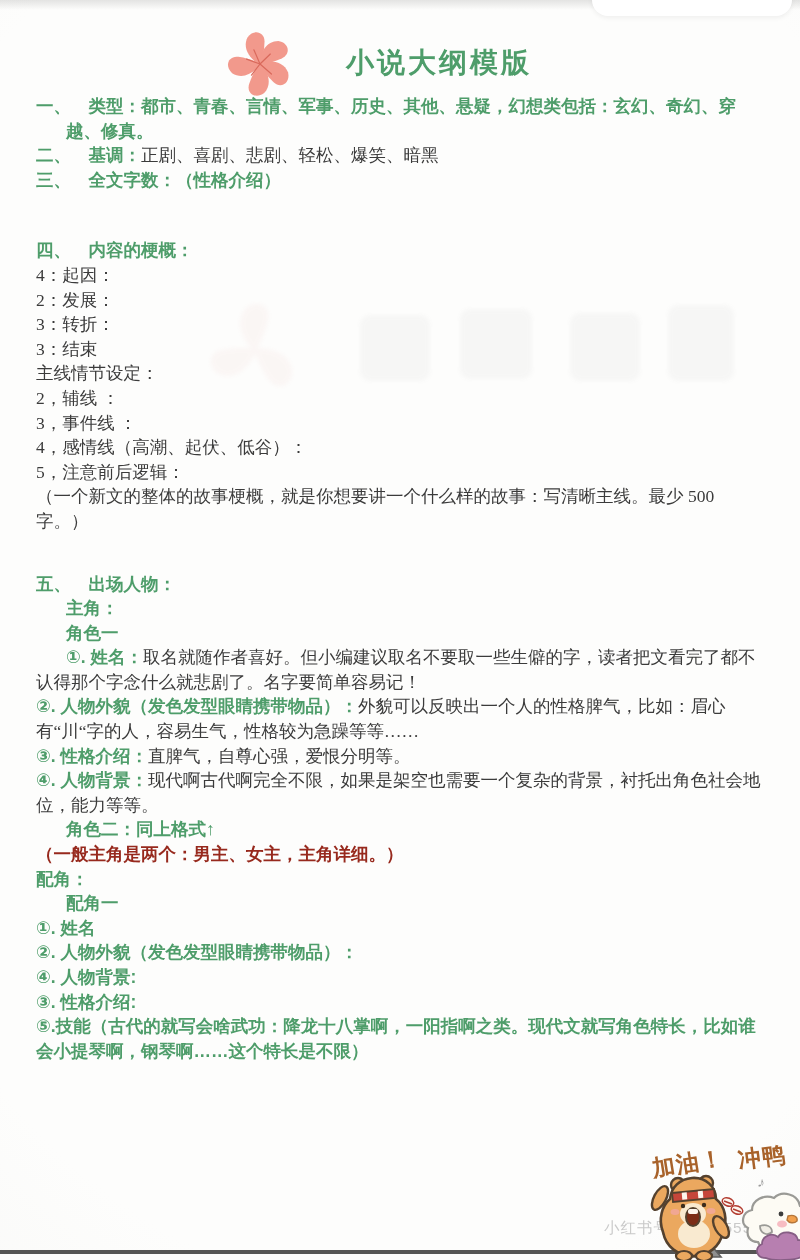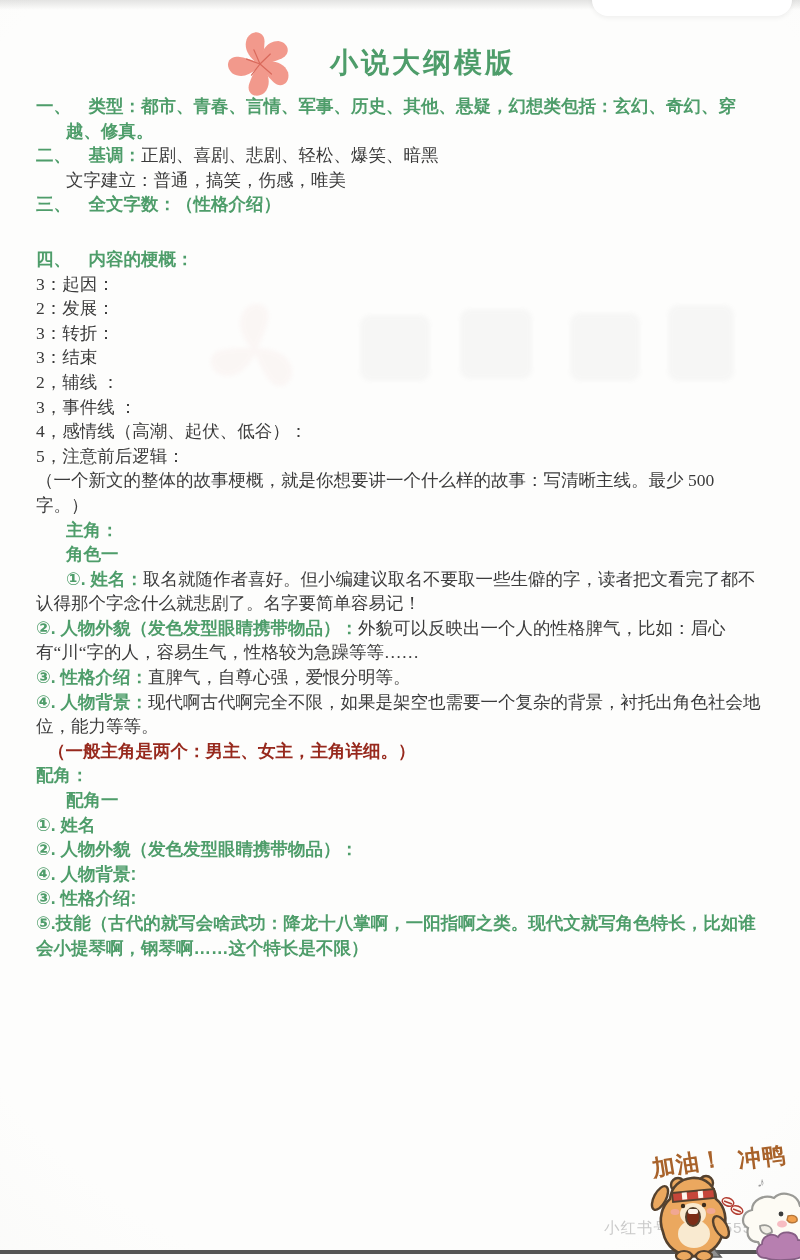--- a/index.html
+++ b/index.html
@@ -9,31 +9,31 @@
     background:radial-gradient(130% 105% at 50% 45%, #fdfdfc 55%, #f2f2ef 100%);
   }
   .page{position:absolute;inset:0;overflow:hidden;}
   .top-shade{position:absolute;left:0;top:0;right:0;height:10px;
     background:linear-gradient(to bottom, rgba(160,160,158,.28), rgba(160,160,158,0));}
   .top-box{position:absolute;top:-16px;right:8px;width:200px;height:32px;
     background:#ffffff;border-radius:16px;box-shadow:0 2px 5px rgba(0,0,0,.06);}
   
   .header{position:absolute;top:24px;left:0;width:100%;height:78px;}
   .flower{position:absolute;left:222px;top:2px;width:76px;height:76px;transform:rotate(-12deg);}
-  .title{position:absolute;left:330px;top:20px;font-size:28px;font-weight:700;
+  .title{position:absolute;left:346px;top:20px;font-size:28px;font-weight:700;
     letter-spacing:3px;color:var(--green);}
   
   .doc{position:absolute;left:36px;top:94px;width:730px;font-size:17.5px;line-height:24.6px;}
   .line{min-height:24.6px;}
   .hang{padding-left:30px;text-indent:-30px;}
   .fi{text-indent:30px;}
   .ind1{padding-left:30px;}
   .seg-g{color:var(--green);font-weight:700;font-family:"Liberation Sans","DejaVu Sans",sans-serif;}
   .seg-k{color:var(--body);font-weight:400;font-family:"Liberation Serif","DejaVu Serif",serif;}
-  .seg-r{color:var(--red);font-weight:700;font-family:"Liberation Sans","DejaVu Sans",sans-serif;margin-left:12px;}
+  .seg-r{color:var(--red);font-weight:700;font-family:"Liberation Sans","DejaVu Sans",sans-serif;}
   
   .wm-center{position:absolute;left:200px;top:285px;width:540px;height:120px;
     opacity:.055;filter:blur(2px);pointer-events:none;}
   .wm-flower{position:absolute;left:0;top:10px;width:110px;height:110px;}
   .wm-blob{position:absolute;background:#8a8a8a;border-radius:10px;}
   
   .wm-id{position:absolute;left:604px;top:1218px;font-size:15.5px;letter-spacing:1px;
     color:#b9b9b9;opacity:.75;z-index:1;}
   .sticker{position:absolute;left:630px;top:1140px;width:170px;height:120px;z-index:2;}
   .cheer{position:absolute;font-size:23px;font-weight:700;color:var(--cheer);
@@ -87,38 +87,40 @@
     </svg>
     <div class="wm-blob" style="left:160px;top:30px;width:70px;height:66px;"></div>
     <div class="wm-blob" style="left:260px;top:24px;width:72px;height:70px;"></div>
     <div class="wm-blob" style="left:370px;top:28px;width:70px;height:68px;"></div>
     <div class="wm-blob" style="left:468px;top:20px;width:66px;height:76px;"></div>
   </div>
 
   <div class="doc">
       <div class="line hang"><span class="seg-g">一、　类型：都市、青春、言情、军事、历史、其他、悬疑，幻想类包括：玄幻、奇幻、穿越、修真。</span></div>
       <div class="line"><span class="seg-g">二、　基调：</span><span class="seg-k">正剧、喜剧、悲剧、轻松、爆笑、暗黑</span></div>
-      <div class="line ind1"><span class="seg-k">文字建立：普通，搞笑，伤感，唯美</span></div>
       <div class="line"><span class="seg-g">三、　全文字数：（性格介绍）</span></div>
-      <div class="line" style="margin-top: 30px;"><span class="seg-g">四、　内容的梗概：</span></div>
-      <div class="line"><span class="seg-k">3：起因：</span></div>
+      <div class="line" style="margin-top: 46px;"><span class="seg-g">四、　内容的梗概：</span></div>
+      <div class="line"><span class="seg-k">4：起因：</span></div>
       <div class="line"><span class="seg-k">2：发展：</span></div>
       <div class="line"><span class="seg-k">3：转折：</span></div>
       <div class="line"><span class="seg-k">3：结束</span></div>
+      <div class="line"><span class="seg-k">主线情节设定：</span></div>
       <div class="line"><span class="seg-k">2，辅线 ：</span></div>
       <div class="line"><span class="seg-k">3，事件线 ：</span></div>
       <div class="line"><span class="seg-k">4，感情线（高潮、起伏、低谷）：</span></div>
       <div class="line"><span class="seg-k">5，注意前后逻辑：</span></div>
       <div class="line"><span class="seg-k">（一个新文的整体的故事梗概，就是你想要讲一个什么样的故事：写清晰主线。最少 500 字。）</span></div>
+      <div class="line" style="margin-top: 38px;"><span class="seg-g">五、　出场人物：</span></div>
       <div class="line ind1"><span class="seg-g">主角：</span></div>
       <div class="line ind1"><span class="seg-g">角色一</span></div>
       <div class="line fi"><span class="seg-g">①. 姓名：</span><span class="seg-k">取名就随作者喜好。但小编建议取名不要取一些生僻的字，读者把文看完了都不认得那个字念什么就悲剧了。名字要简单容易记！</span></div>
       <div class="line"><span class="seg-g">②. 人物外貌（发色发型眼睛携带物品）：</span><span class="seg-k">外貌可以反映出一个人的性格脾气，比如：眉心有“川“字的人，容易生气，性格较为急躁等等……</span></div>
       <div class="line"><span class="seg-g">③. 性格介绍：</span><span class="seg-k">直脾气，自尊心强，爱恨分明等。</span></div>
       <div class="line"><span class="seg-g">④. 人物背景：</span><span class="seg-k">现代啊古代啊完全不限，如果是架空也需要一个复杂的背景，衬托出角色社会地位，能力等等。</span></div>
+      <div class="line ind1"><span class="seg-g">角色二：同上格式↑</span></div>
       <div class="line"><span class="seg-r">（一般主角是两个：男主、女主，主角详细。）</span></div>
       <div class="line"><span class="seg-g">配角：</span></div>
       <div class="line ind1"><span class="seg-g">配角一</span></div>
       <div class="line"><span class="seg-g">①. 姓名</span></div>
       <div class="line"><span class="seg-g">②. 人物外貌（发色发型眼睛携带物品）：</span></div>
       <div class="line"><span class="seg-g">④. 人物背景:</span></div>
       <div class="line"><span class="seg-g">③. 性格介绍:</span></div>
       <div class="line"><span class="seg-g">⑤.技能（古代的就写会啥武功：降龙十八掌啊，一阳指啊之类。现代文就写角色特长，比如谁会小提琴啊，钢琴啊……这个特长是不限）</span></div>
     </div>
 

